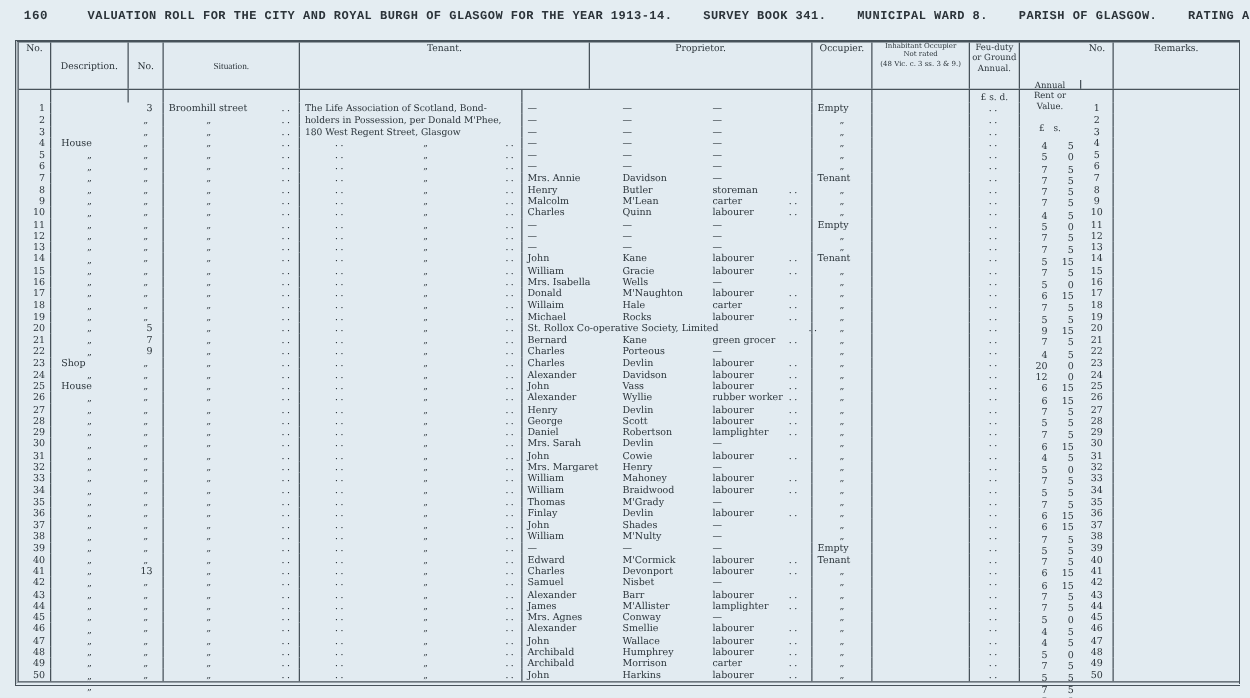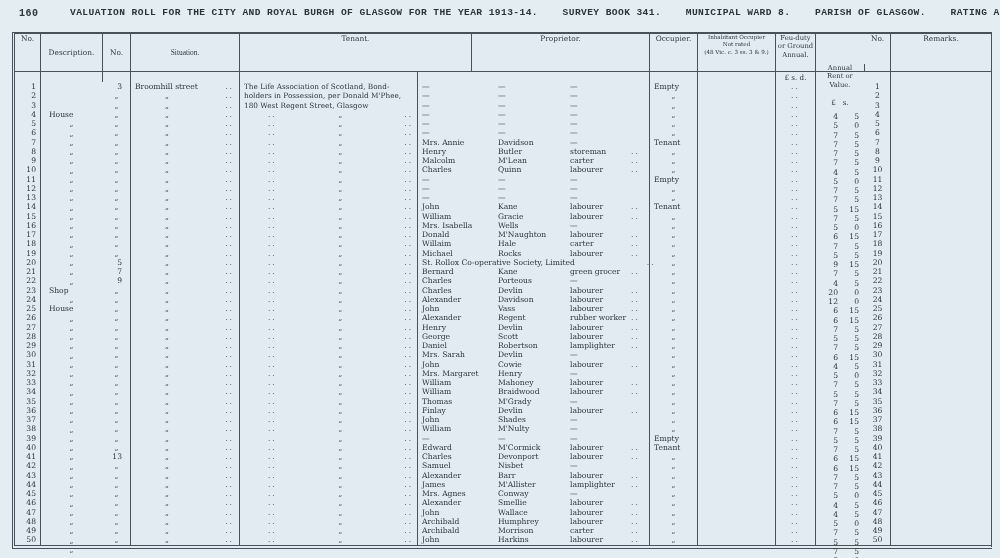--- a/index.html
+++ b/index.html
@@ -888,21 +888,21 @@
       <span class="sit-main dit">„</span>
       <span class="sit-dots">..</span>
     </div>
     <div class="td w-prop c-prop">
       <span class="p1 dots">..</span>
       <span class="p2 dit">„</span>
       <span class="p3">..</span>
     </div>
     <div class="td w-ten c-ten">
       <span class="tf">Alexander</span>
-      <span class="tl">Regent</span>
+      <span class="tl">Wyllie</span>
       <span class="to">rubber worker</span>
       <span class="tdots">..</span>
     </div>
     <div class="td w-occ c-occ dit">„</div>
     <div class="td w-inh"></div>
     <div class="td w-feu c-feu">..</div>
     <div class="td w-rent c-rent">
       <span class="r1">7</span>
       <span class="r2">5</span>
     </div>

